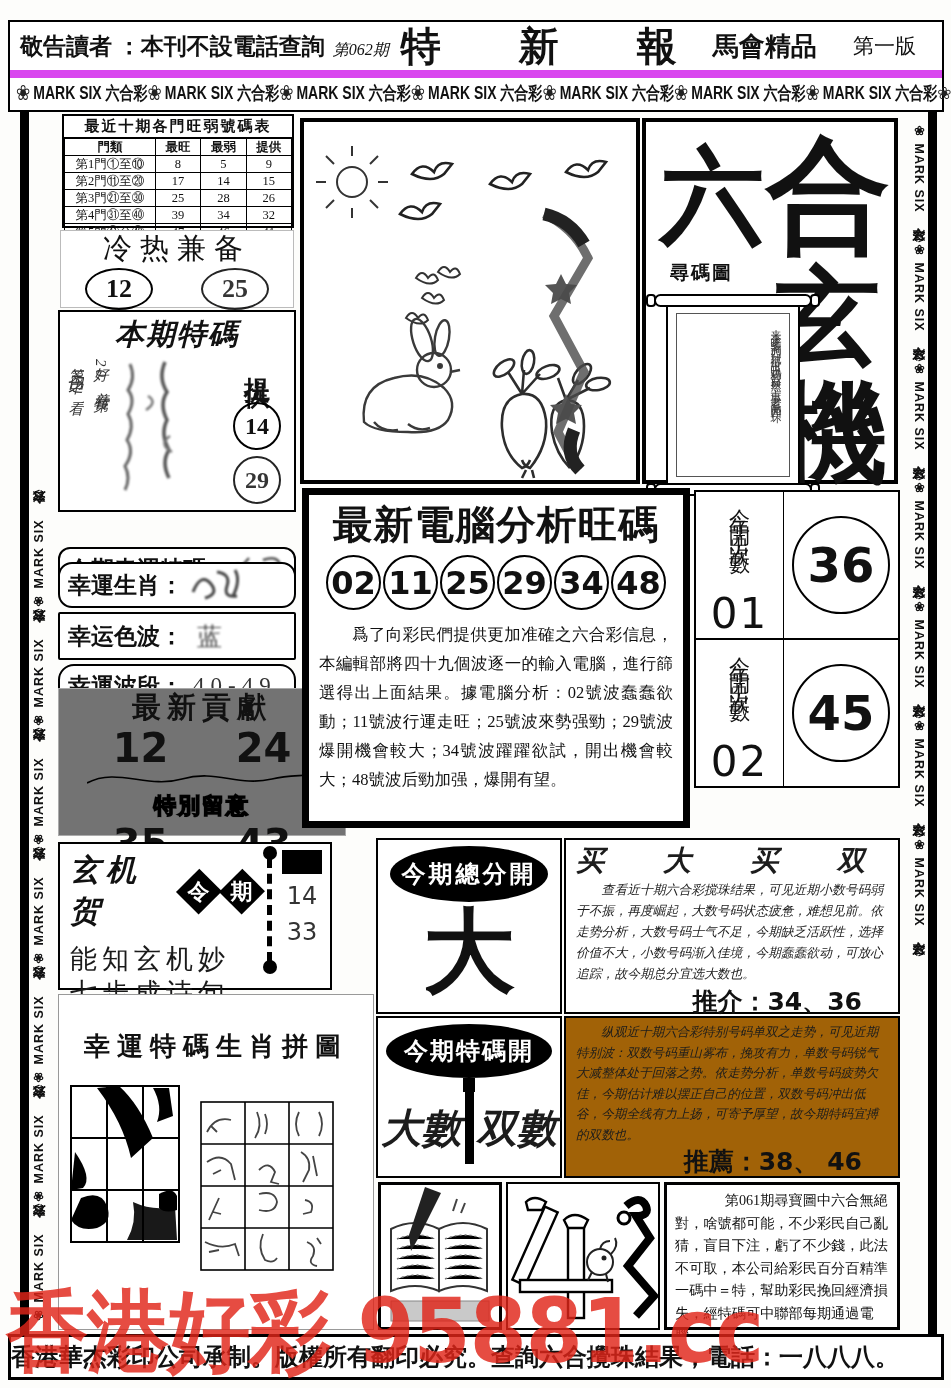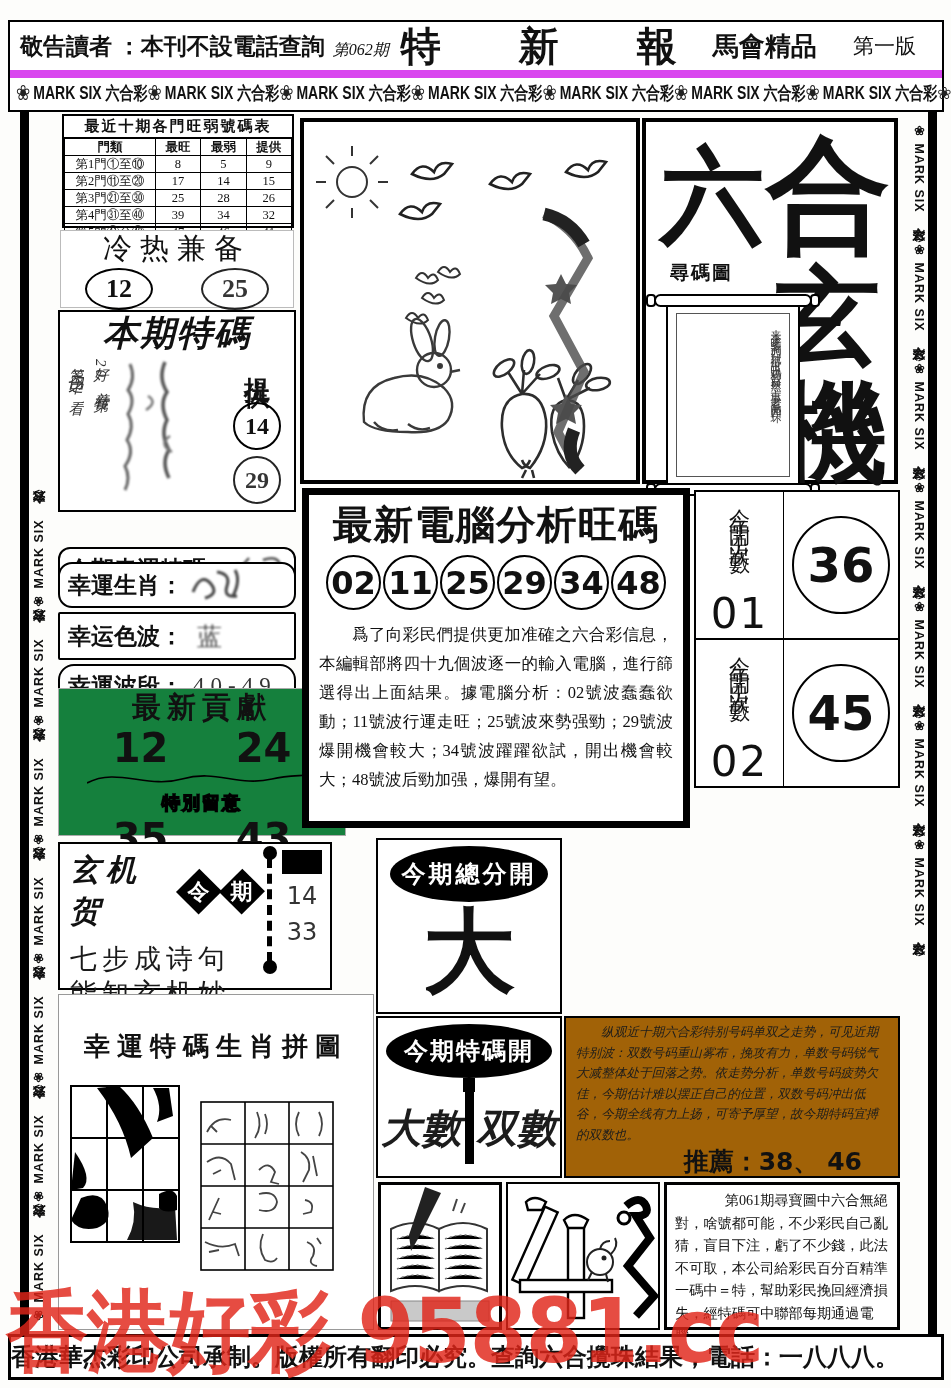--- a/index.html
+++ b/index.html
@@ -37,37 +37,37 @@
   table.grid td,table.grid th{border:1px solid #000;text-align:center;padding:0;height:16px;line-height:16px;}
   table.grid th{font-weight:bold;}
 
   
   .coldhot{left:60px;top:230px;width:234px;height:78px;border:1px solid #bbb;background:#fff;box-sizing:border-box;text-align:center;}
   .coldhot .tt{font-size:29px;font-weight:400;letter-spacing:8px;line-height:34px;}
   .pill{display:inline-flex;align-items:center;justify-content:center;border:2px solid #000;border-radius:50%;width:64px;height:38px;font-size:26px;font-weight:bold;}
 
   
   .spc{left:58px;top:310px;width:238px;height:202px;}
-  .spc .tt{font-size:35px;font-weight:900;letter-spacing:2px;text-align:center;line-height:44px;font-style:italic;}
+  .spc .tt{font-size:29px;font-weight:900;letter-spacing:2px;text-align:center;line-height:44px;font-style:italic;}
   .vnote{writing-mode:vertical-rl;font-size:15px;color:#333;font-style:italic;filter:blur(.4px);letter-spacing:3px;}
   .provide{writing-mode:vertical-rl;font-size:26px;font-weight:bold;letter-spacing:6px;}
   .ball-s{width:44px;height:44px;border:2px solid #000;border-radius:50%;font-size:24px;font-weight:bold;}
 
   
   .lrow{left:58px;width:238px;border:2px solid #000;border-radius:8px;background:#fff;box-sizing:border-box;display:flex;align-items:center;padding:0 8px;}
   .lrow .lb{font-size:23px;font-weight:bold;white-space:nowrap;}
   .smudge{filter:blur(.6px);opacity:.85;}
   .val-blur{font-size:25px;color:#444;filter:blur(.8px);margin-left:14px;}
   .val-seg{font-size:23px;color:#333;letter-spacing:6px;margin-left:10px;filter:blur(.3px);}
 
   
-  .contrib{left:58px;top:688px;width:288px;height:148px;border:1px solid #aaa;background:#15803d;box-sizing:border-box;text-align:center;}
+  .contrib{left:58px;top:688px;width:288px;height:148px;border:1px solid #aaa;background:#737373;box-sizing:border-box;text-align:center;}
   .contrib .tt{font-size:29px;font-weight:900;letter-spacing:6px;line-height:36px;}
   .bignum{font-size:40px;font-weight:bold;font-family:"DejaVu Sans",sans-serif;}
-  .outline-t{font-size:18px;font-weight:900;color:#fff;-webkit-text-stroke:1.4px #000;text-shadow:0 0 1px #000;letter-spacing:2px;}
+  .outline-t{font-size:22px;font-weight:900;color:#fff;-webkit-text-stroke:1.4px #000;text-shadow:0 0 1px #000;letter-spacing:2px;}
 
   
   .myst{left:58px;top:842px;width:274px;height:148px;display:flex;}
   .myst .main{flex:1;padding:6px 4px 0 10px;}
   .myst .ttrow{display:flex;align-items:center;gap:6px;}
   .myst .ttrow .pre{font-size:30px;font-weight:900;font-style:italic;letter-spacing:6px;}
   .dia{width:33px;height:33px;background:#000;transform:rotate(45deg);display:inline-flex;align-items:center;justify-content:center;margin:0 3px;}
   .dia span{transform:rotate(-45deg);color:#fff;font-size:22px;font-weight:bold;}
   .verse{font-size:27px;letter-spacing:5px;line-height:34px;margin-top:10px;color:#1a1a1a;}
   .vdash{width:0;border-left:5px dashed #000;height:104px;position:relative;margin:14px 2px 0 2px;}
@@ -329,22 +329,22 @@
       <div class="ttrow">
         <span class="pre">玄机贺</span>
         <span class="dia">
             <span>令</span>
           </span>
         <span class="dia">
             <span>期</span>
           </span>
       </div>
       <div class="verse">
+        <div>能知玄机妙</div>
         <div>七步成诗句</div>
-        <div>能知玄机妙</div>
       </div>
     </div>
     <div class="vdash"></div>
     <div class="tipcol">
       <div class="tipbox">貼士</div>
       <div class="tipn">14</div>
       <div class="tipn">33</div>
     </div>
   </div>
 
@@ -515,20 +515,27 @@
           <div>出次數</div>
         </div>
         <div class="num">02</div>
       </div>
       <div style="flex:1;">
         <div class="bigball">45</div>
       </div>
     </div>
   </div>
 
+  <div class="abs buy">
+    <div class="tt hand">买 大 买 双</div>
+    <div class="body hand">查看近十期六合彩搅珠结果，可见近期小数号码弱于不振，再度崛起，大数号码状态疲惫，难想见前。依走势分析，大数号码士气不足，今期缺乏活跃性，选择价值不大，小数号码渐入佳境，今期蠢蠢欲动，可放心追踪，故今期总分宜选大数也。</div>
+    <div class="rec">
+      <span>推介：</span><span class="n">34、36</span>
+    </div>
+  </div>
 
   <div class="abs topen">
     <div class="oval">今期總分開</div>
     <div class="big">大</div>
   </div>
 
   <div class="abs sopen">
     <div class="oval">今期特碼開</div>
     <div class="stem"></div>
     <div class="pair">

